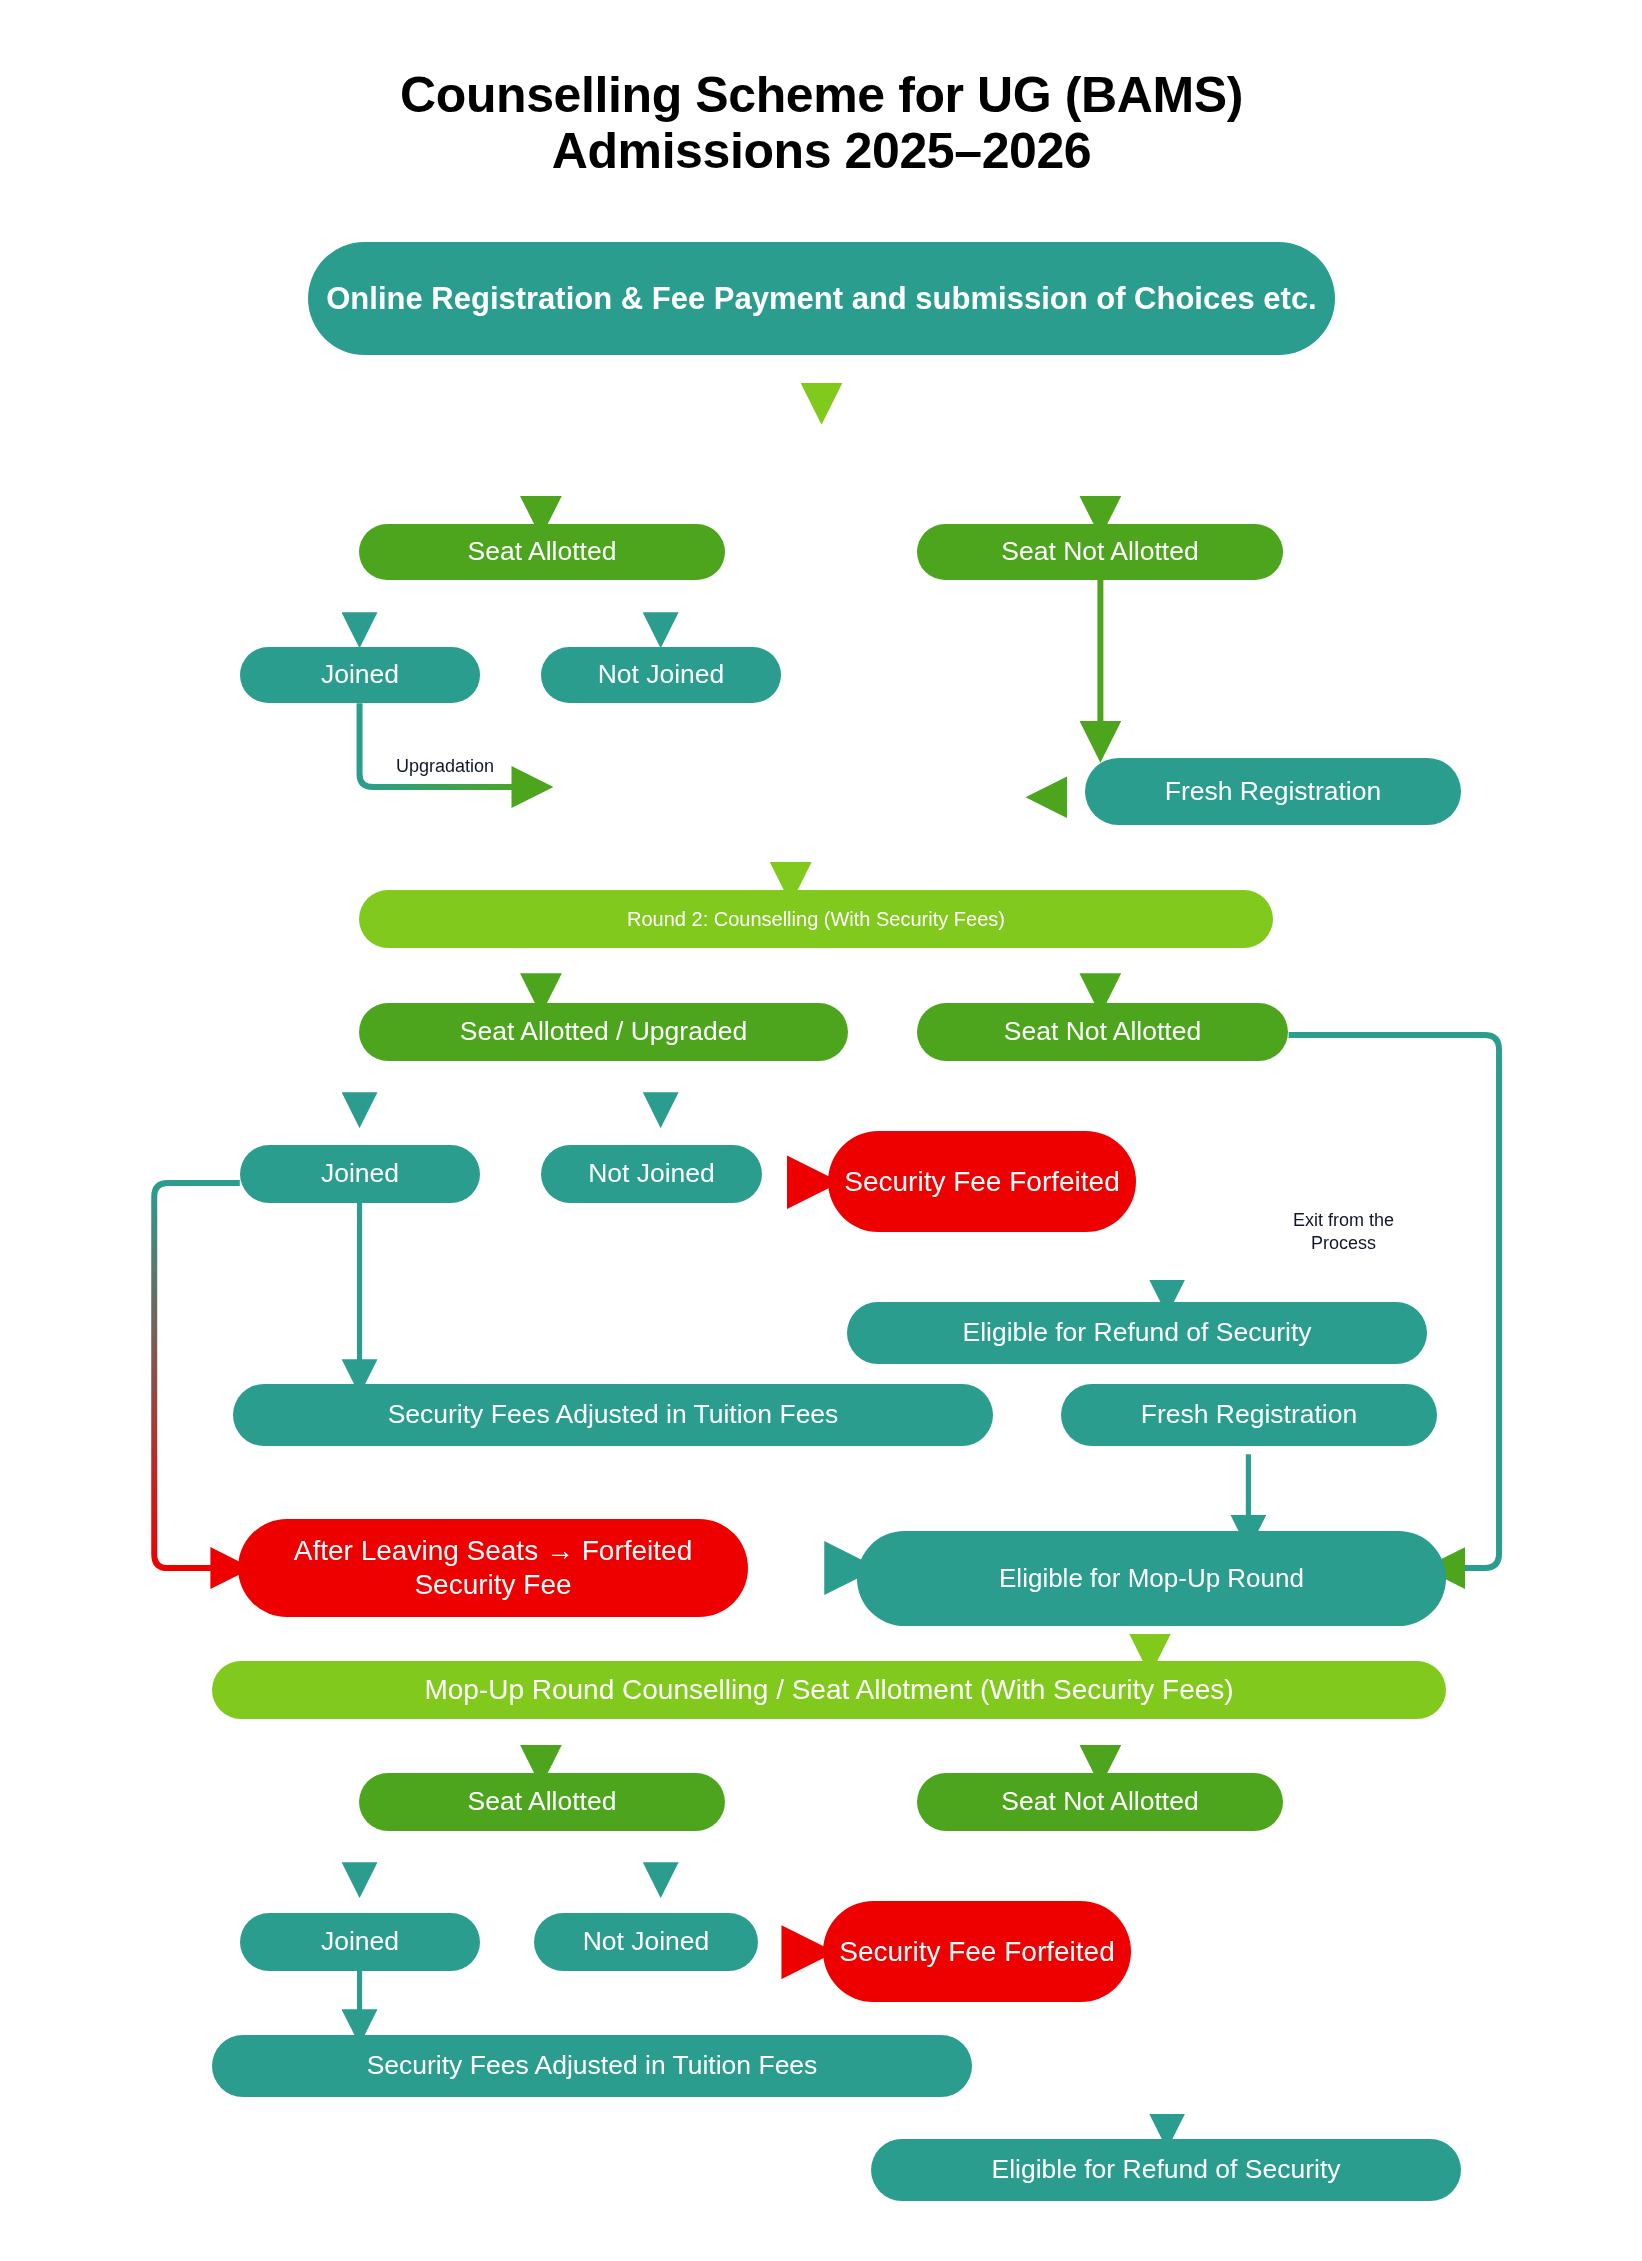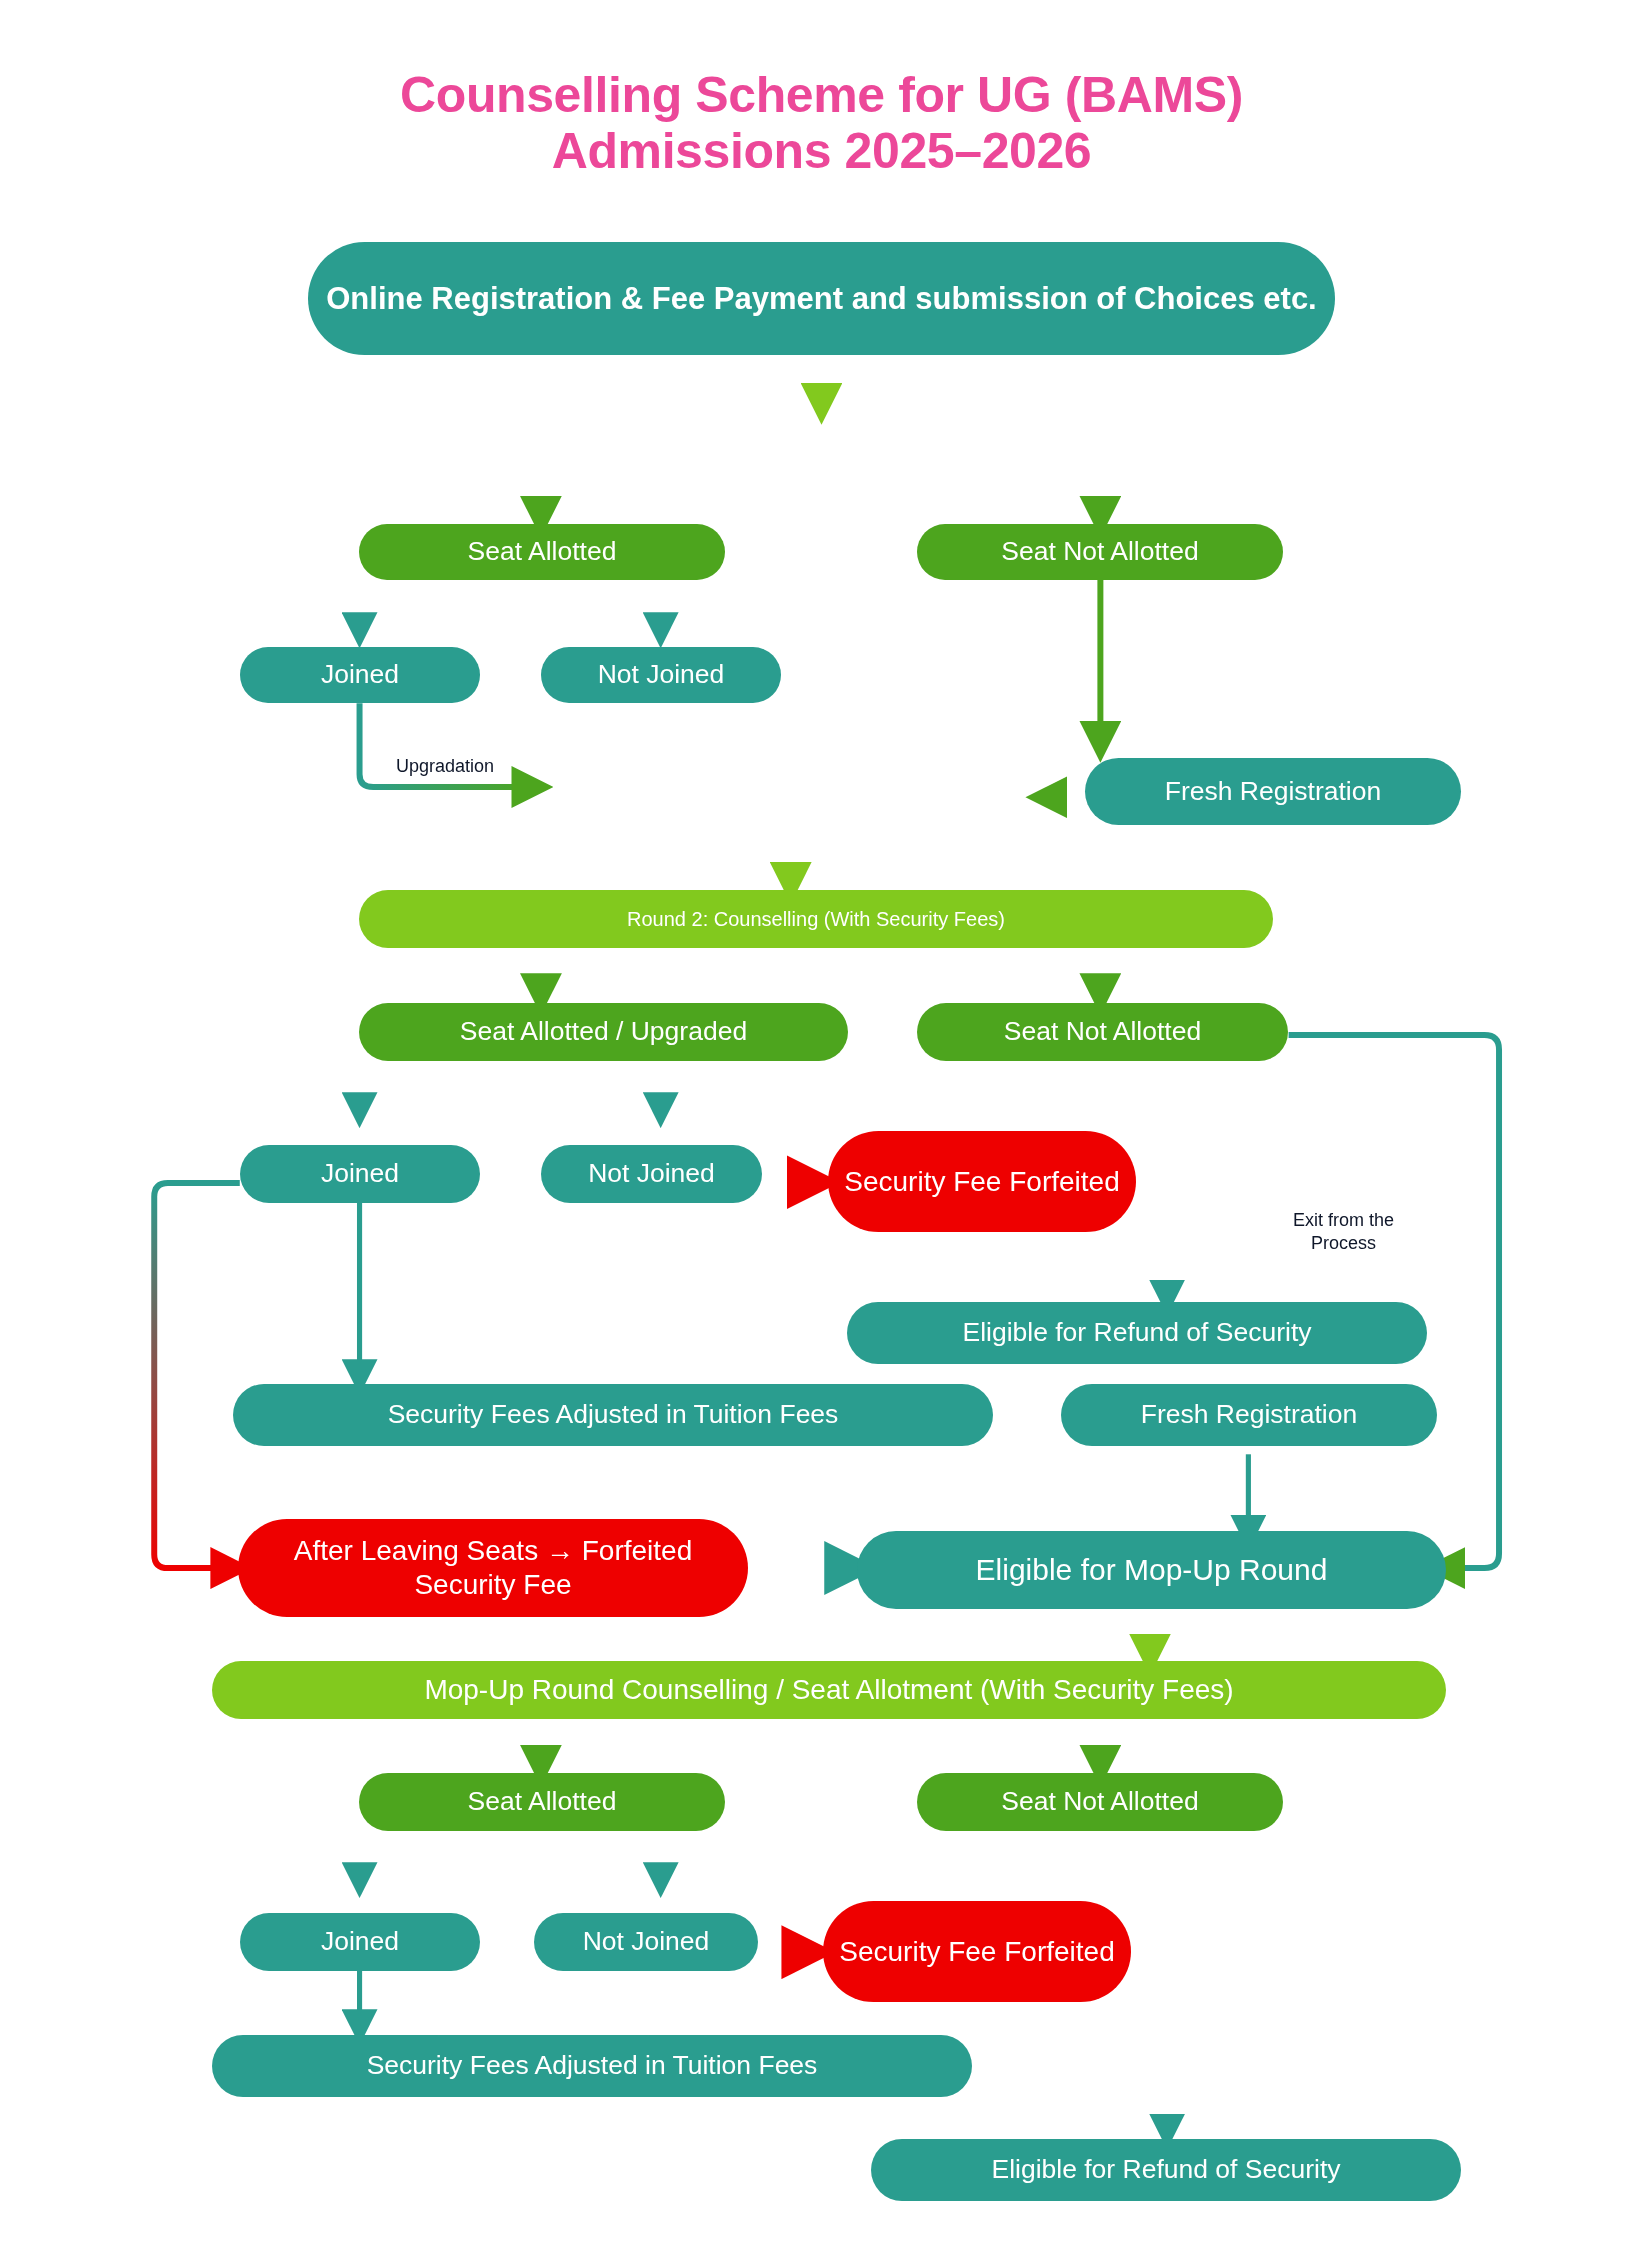--- a/index.html
+++ b/index.html
@@ -13,21 +13,21 @@
     overflow:hidden;
   }
   .title{
     position:absolute;
     left:0; top:67px;
     width:1643px;
     text-align:center;
     font-size:50px;
     font-weight:bold;
     line-height:1.12;
-    color:#ec4899;
+    color:#000000;
     letter-spacing:-0.4px;
     white-space:pre-line;
   }
   
   .node{
     position:absolute;
     display:flex;
     align-items:center;
     justify-content:center;
     text-align:center;
@@ -204,21 +204,21 @@
   <div class="elabel" style="left:1271px; top:1164px; width:145px;margin-top:45px;">Exit from the Process</div>
 
   <div class="node teal" style="left:847px; top:1302px; width:580px; height:62px; font-size:26.5px;">Eligible for Refund of Security</div>
 
   <div class="node teal" style="left:233px; top:1384px; width:760px; height:62px; font-size:26.5px;">Security Fees Adjusted in Tuition Fees</div>
 
   <div class="node teal" style="left:1061px; top:1384px; width:376px; height:62px; font-size:26.5px;">Fresh Registration</div>
 
   <div class="node red" style="left:238px; top:1519px; width:510px; height:98px; font-size:28px; padding:3.4px 34px;">After Leaving Seats → Forfeited Security Fee</div>
 
-  <div class="node teal" style="left:857px; top:1531px; width:589px; height:78px; font-size:30px;">Eligible for Mop-Up Round</div>
+  <div class="node teal" style="left:857px; top:1531px; width:589px; height:95px; font-size:26px;">Eligible for Mop-Up Round</div>
 
   <div class="node lightgreen" style="left:212px; top:1661px; width:1234px; height:58px; font-size:28px;">Mop-Up Round Counselling / Seat Allotment (With Security Fees)</div>
 
   <div class="node midgreen" style="left:359px; top:1773px; width:366px; height:58px; font-size:26.5px;">Seat Allotted</div>
 
   <div class="node midgreen" style="left:917px; top:1773px; width:366px; height:58px; font-size:26.5px;">Seat Not Allotted</div>
 
   <div class="node teal" style="left:240px; top:1913px; width:240px; height:58px; font-size:26.5px;">Joined</div>
 
   <div class="node teal" style="left:534px; top:1913px; width:224px; height:58px; font-size:26.5px;">Not Joined</div>

